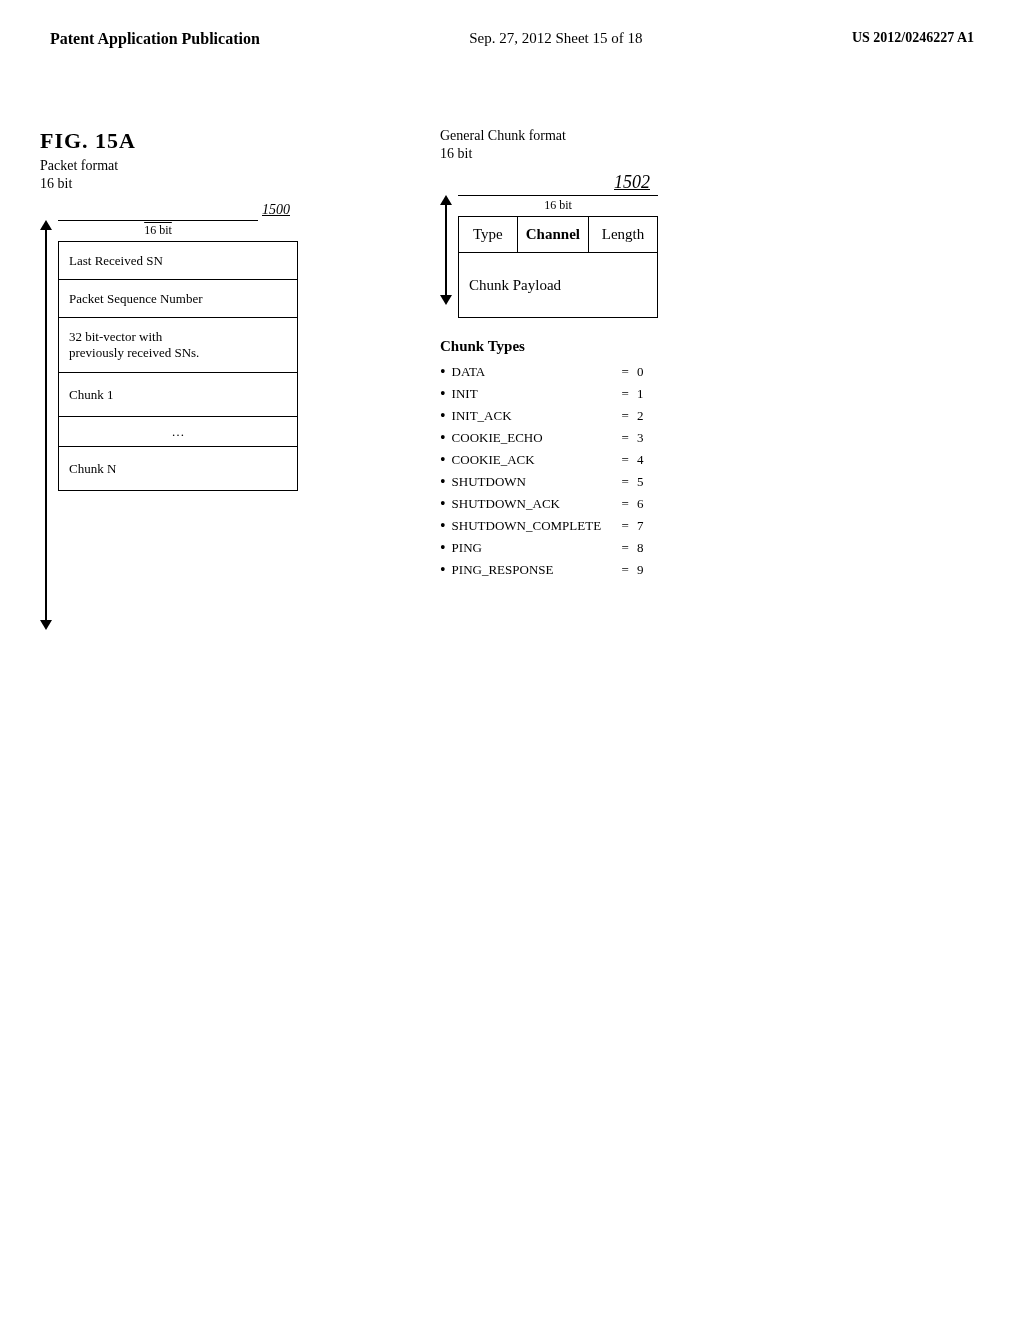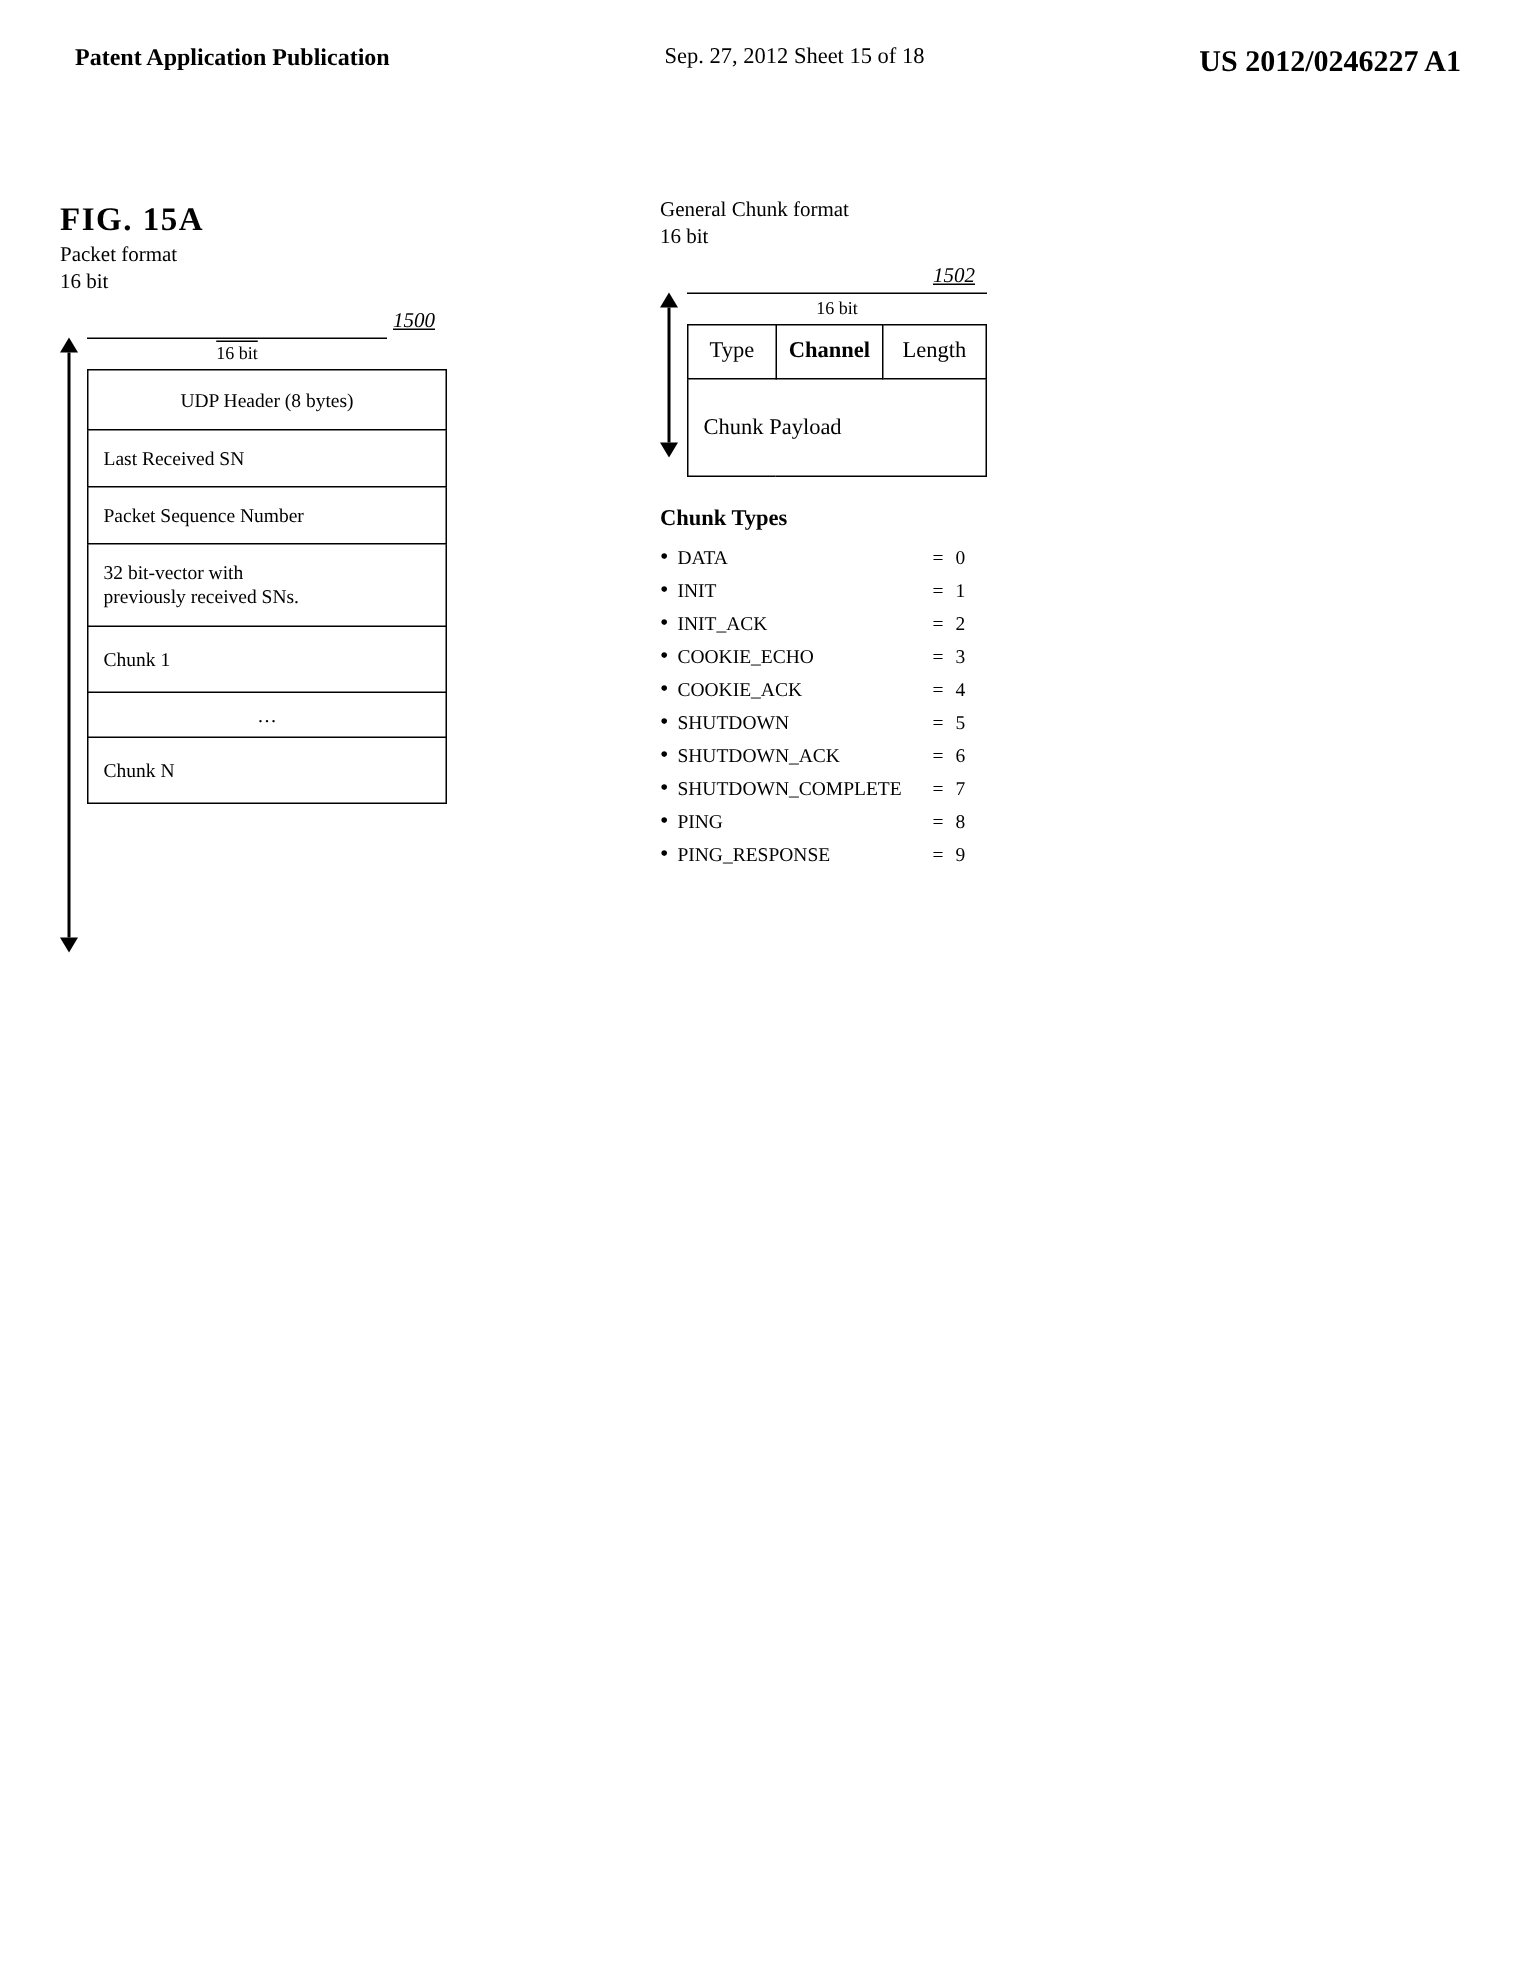--- a/index.html
+++ b/index.html
@@ -20,21 +20,21 @@
       align-items: flex-start;
       padding: 30px 50px 0 50px;
       font-size: 15px;
     }
     .header-left {
       font-weight: bold;
       font-size: 16px;
     }
     .header-right {
       font-weight: bold;
-      font-size: 20px;
+      font-size: 14px;
     }
     .header-center {
       font-size: 15px;
       text-align: left;
     }
 
     
     .content {
       display: flex;
       flex-direction: row;
@@ -285,23 +285,20 @@
           <div class="arrow-head-down"></div>
         </div>
 
         <div>
 
           <div class="sixteen-bit-label">
             <span style="text-decoration:overline; font-size:12px; display:inline-block; width:100%; text-align:center; border-top: 1.5px solid #000; padding-top:2px;">16 bit</span>
           </div>
           <table class="packet-table">
             <tbody>
-                <tr class="udp-row">
-              <td colspan="1">UDP Header (8 bytes)</td>
-            </tr>
             <tr>
               <td class="lrsn-row" style="text-align:left; padding-left:10px;">Last Received SN</td>
             </tr>
             <tr>
               <td class="psn-row" style="text-align:left; padding-left:10px;">Packet Sequence Number</td>
             </tr>
             <tr>
               <td class="bitvec-row" style="text-align:left; padding-left:10px; height:55px;">32 bit-vector with<br>previously received SNs.</td>
             </tr>
             <tr>
@@ -320,21 +317,21 @@
     </div>
   </div>
 
   <div class="fig-15b">
     <div class="fig-subtitle">General Chunk format</div>
     <div class="fig-subtitle-bit">16 bit</div>
 
     <div class="chunk-diagram">
 
       <div style="display:flex; justify-content:flex-end; width:210px; margin-bottom:2px;">
-        <span style="font-size:14px; font-style:italic; text-decoration:underline;">1502</span>
+        <span style="font-size:18px; font-style:italic; text-decoration:underline;">1502</span>
       </div>
 
       <div class="chunk-arrow-table">
 
         <div class="chunk-bit-arrow">
           <div class="arrow-head-up"></div>
           <div class="arrow-line-v"></div>
           <div class="arrow-head-down"></div>
         </div>
 

